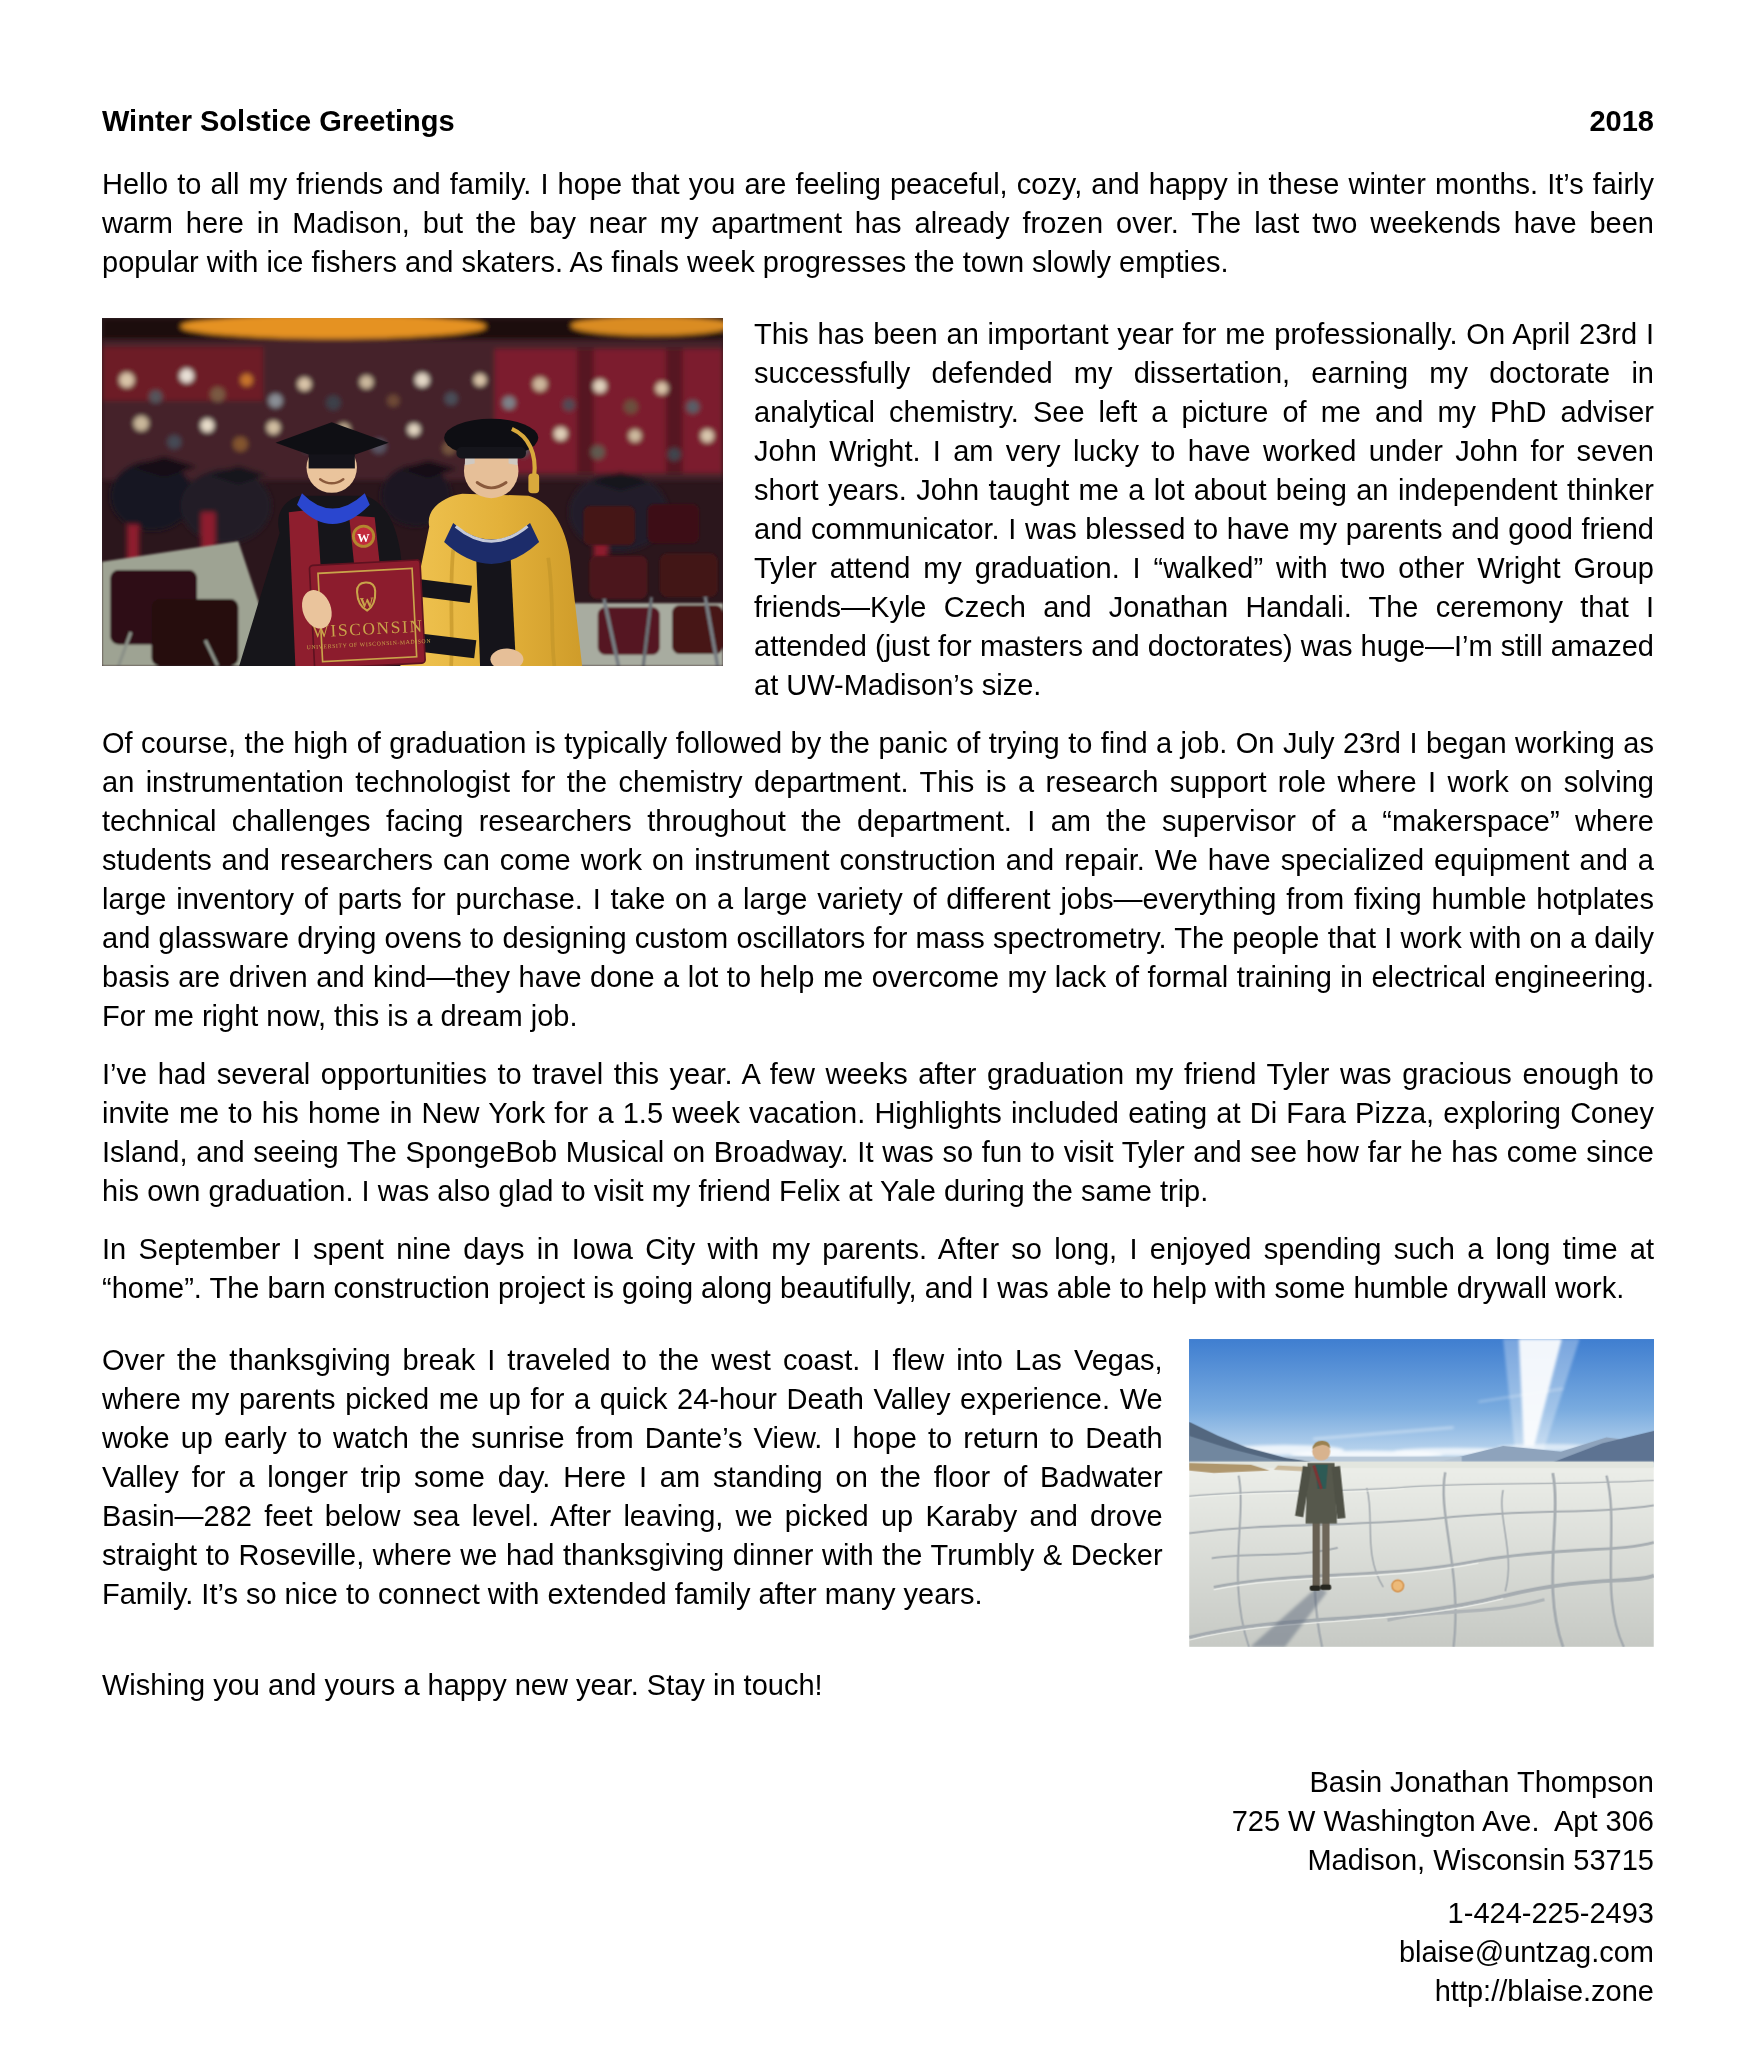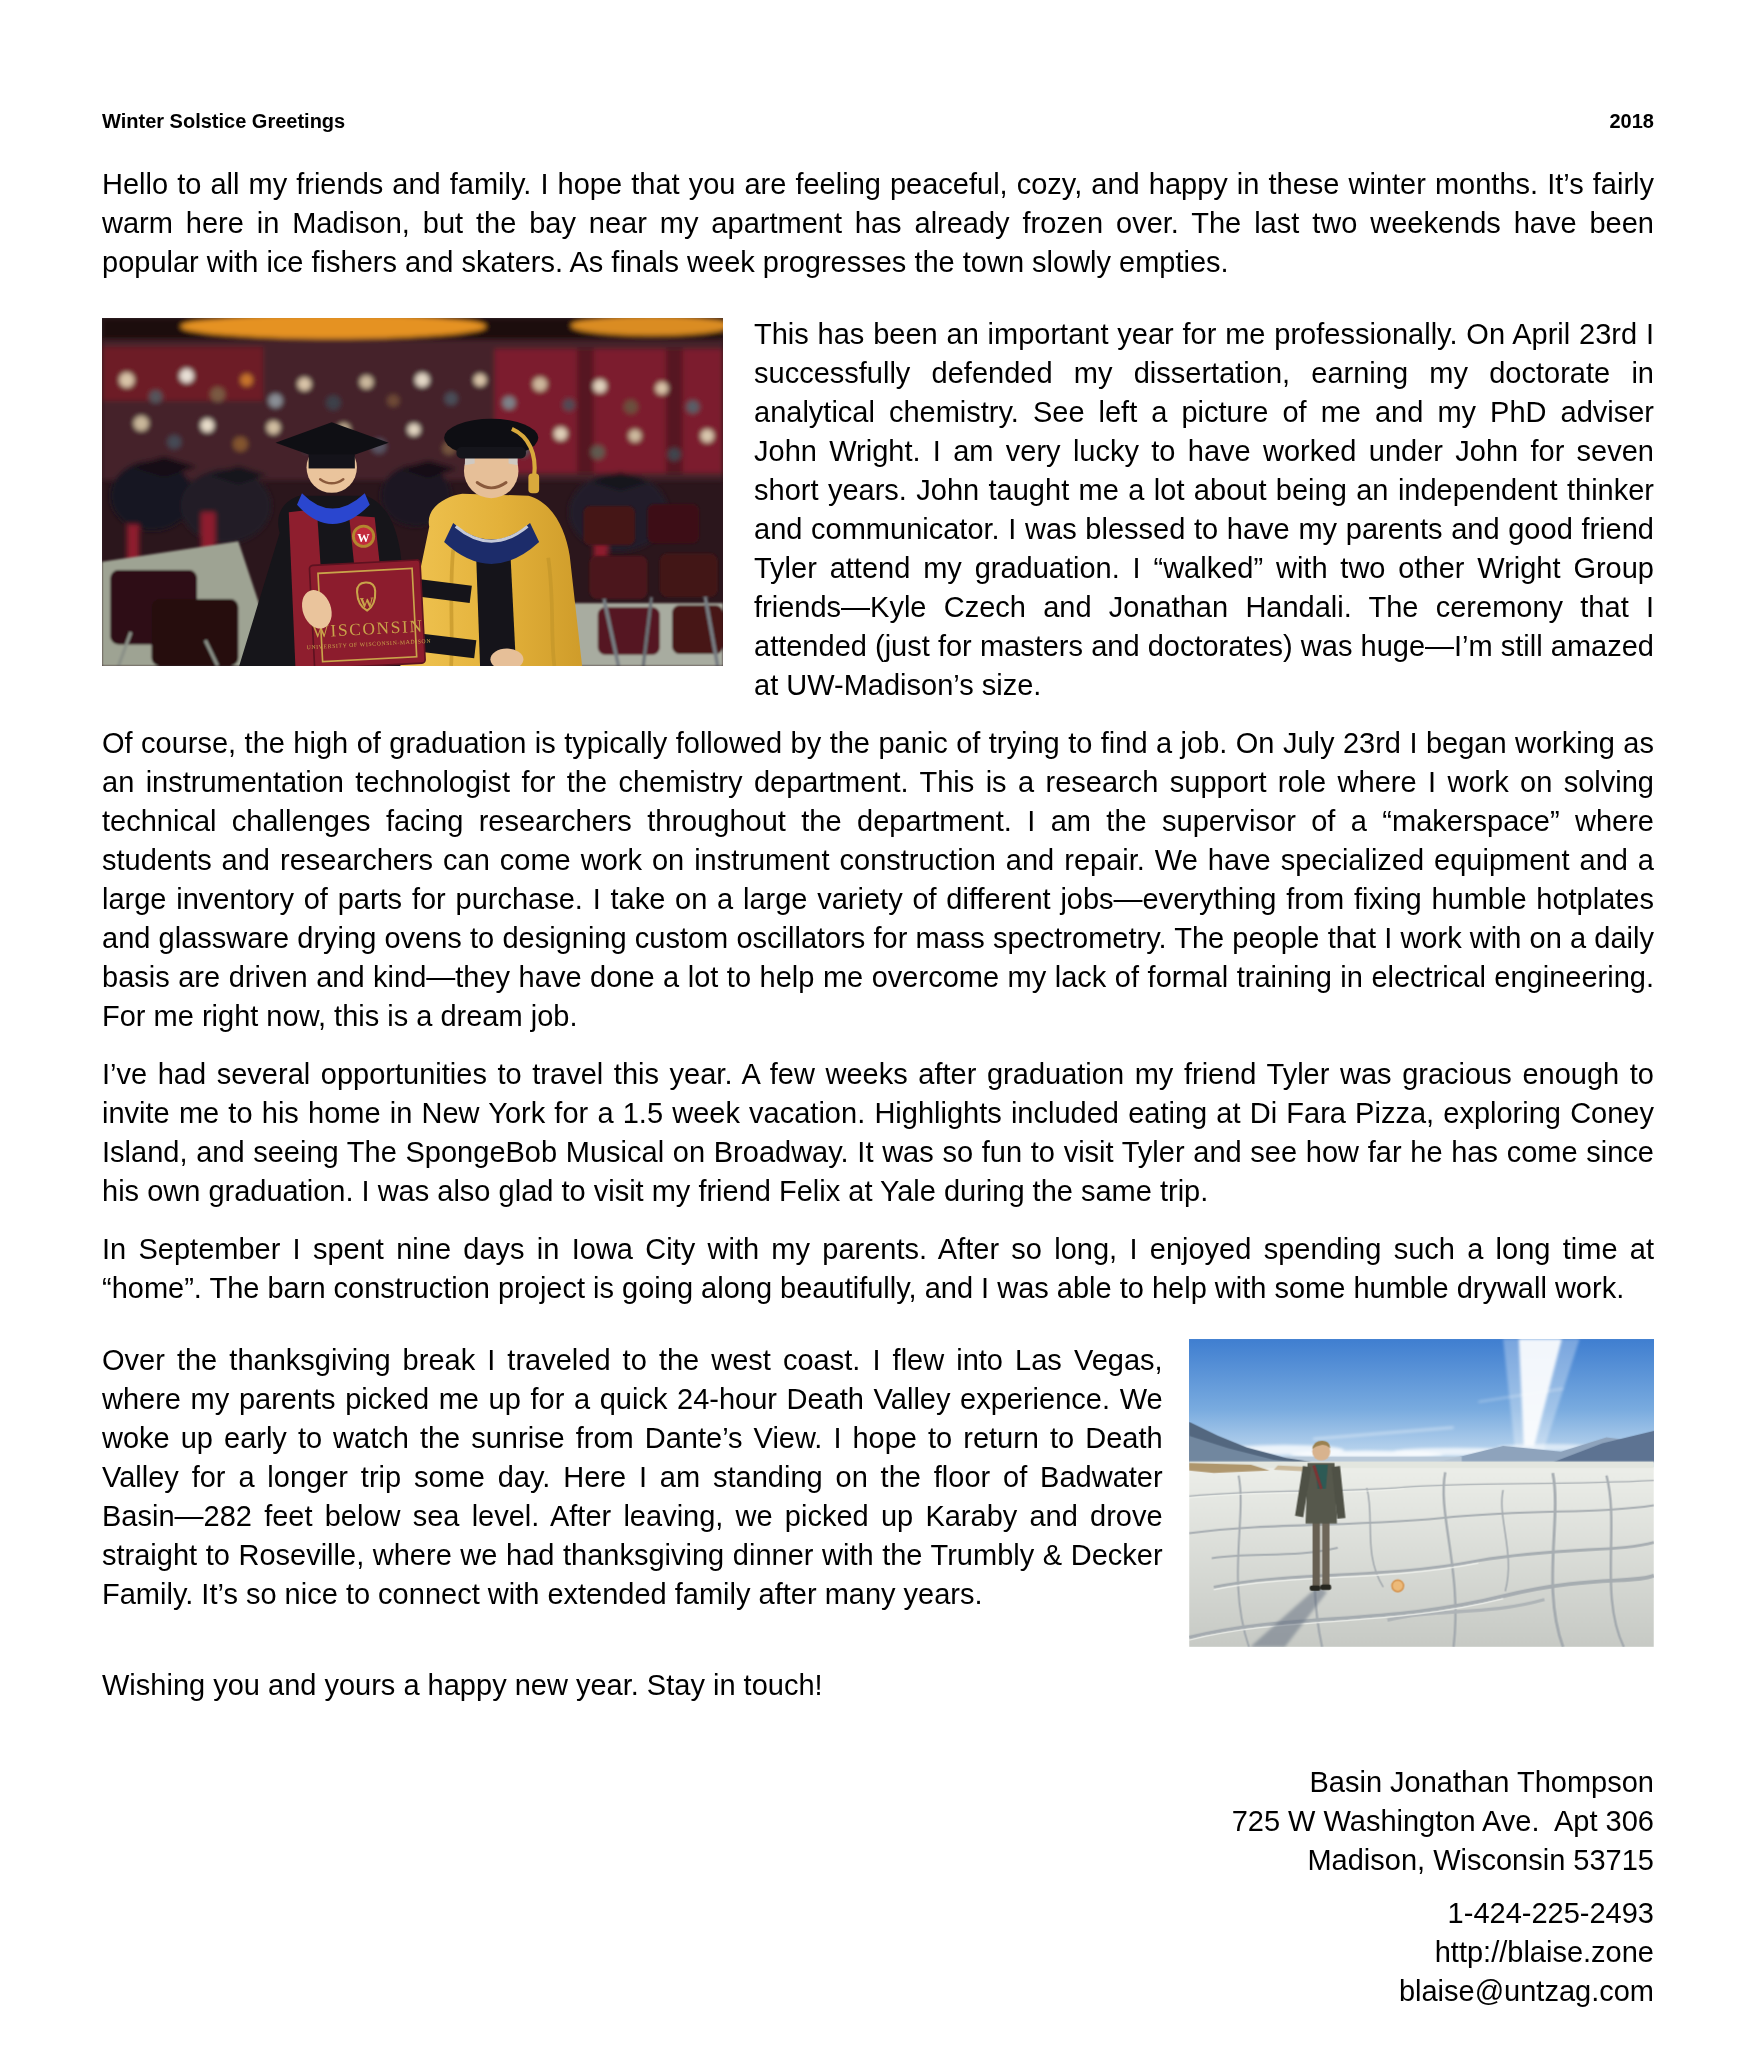--- a/index.html
+++ b/index.html
@@ -13,21 +13,21 @@
     font-family: "Liberation Sans", sans-serif;
     font-size: 29px;
     line-height: 39px;
     padding: 102px 102px 0 102px;
     overflow: hidden;
   }
   .title-row {
     display: flex;
     justify-content: space-between;
     font-weight: bold;
-    font-size: 20px;
+    font-size: 29px;
     line-height: 39px;
     margin-bottom: 24px;
   }
   .para {
     text-align: justify;
     margin-bottom: 19px;
     hyphens: none;
     margin-top: 14px;
   }
   .fig-row {
@@ -298,19 +298,19 @@
   <p class="para">Wishing you and yours a happy new year. Stay in touch!</p>
 
   <div class="signature">
     <div class="sig-line">Basin Jonathan Thompson</div>
     <div class="sig-address">
       <div class="sig-line">725 W Washington Ave. Apt 306</div>
       <div class="sig-line">Madison, Wisconsin 53715</div>
     </div>
     <div class="sig-contact">
       <div class="sig-line">1-424-225-2493</div>
+      <div class="sig-line"><a href="#" class="sig-link">blaise@untzag.com</a></div>
       <div class="sig-line"><a href="#" class="sig-link">http://blaise.zone</a></div>
-      <div class="sig-line"><a href="#" class="sig-link">blaise@untzag.com</a></div>
     </div>
   </div>
 
 </div>
 
 
 </body></html>

